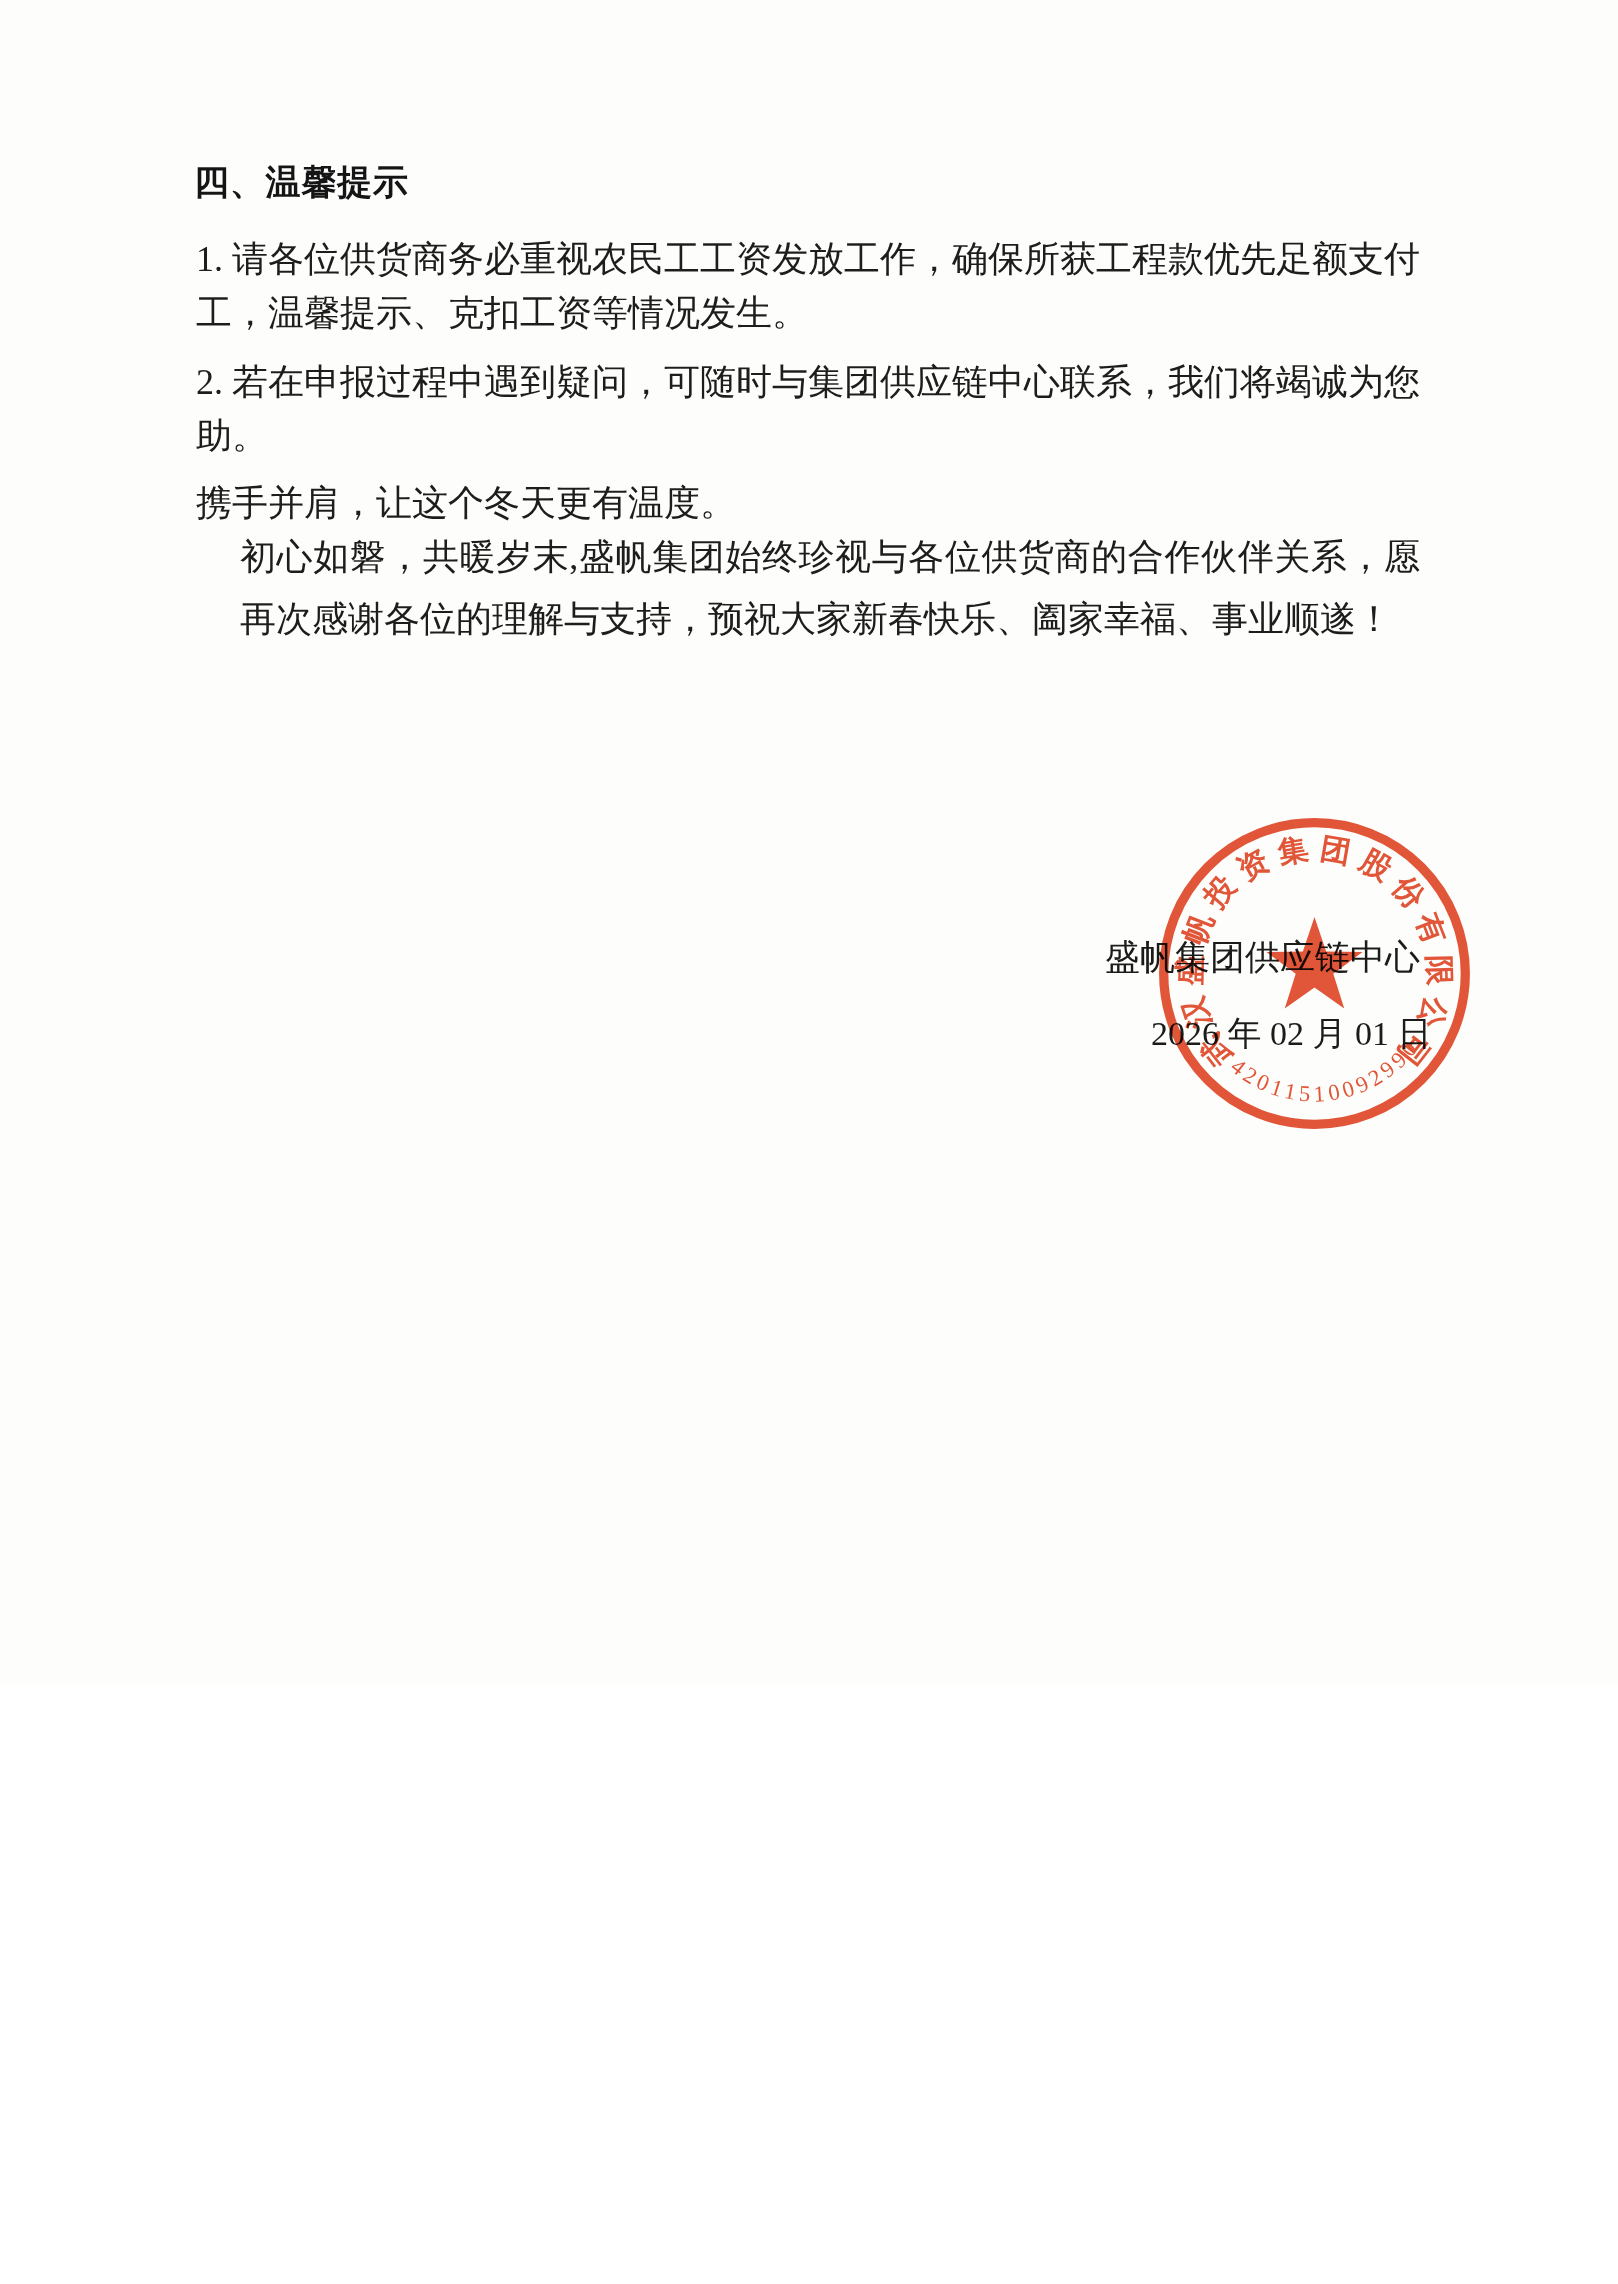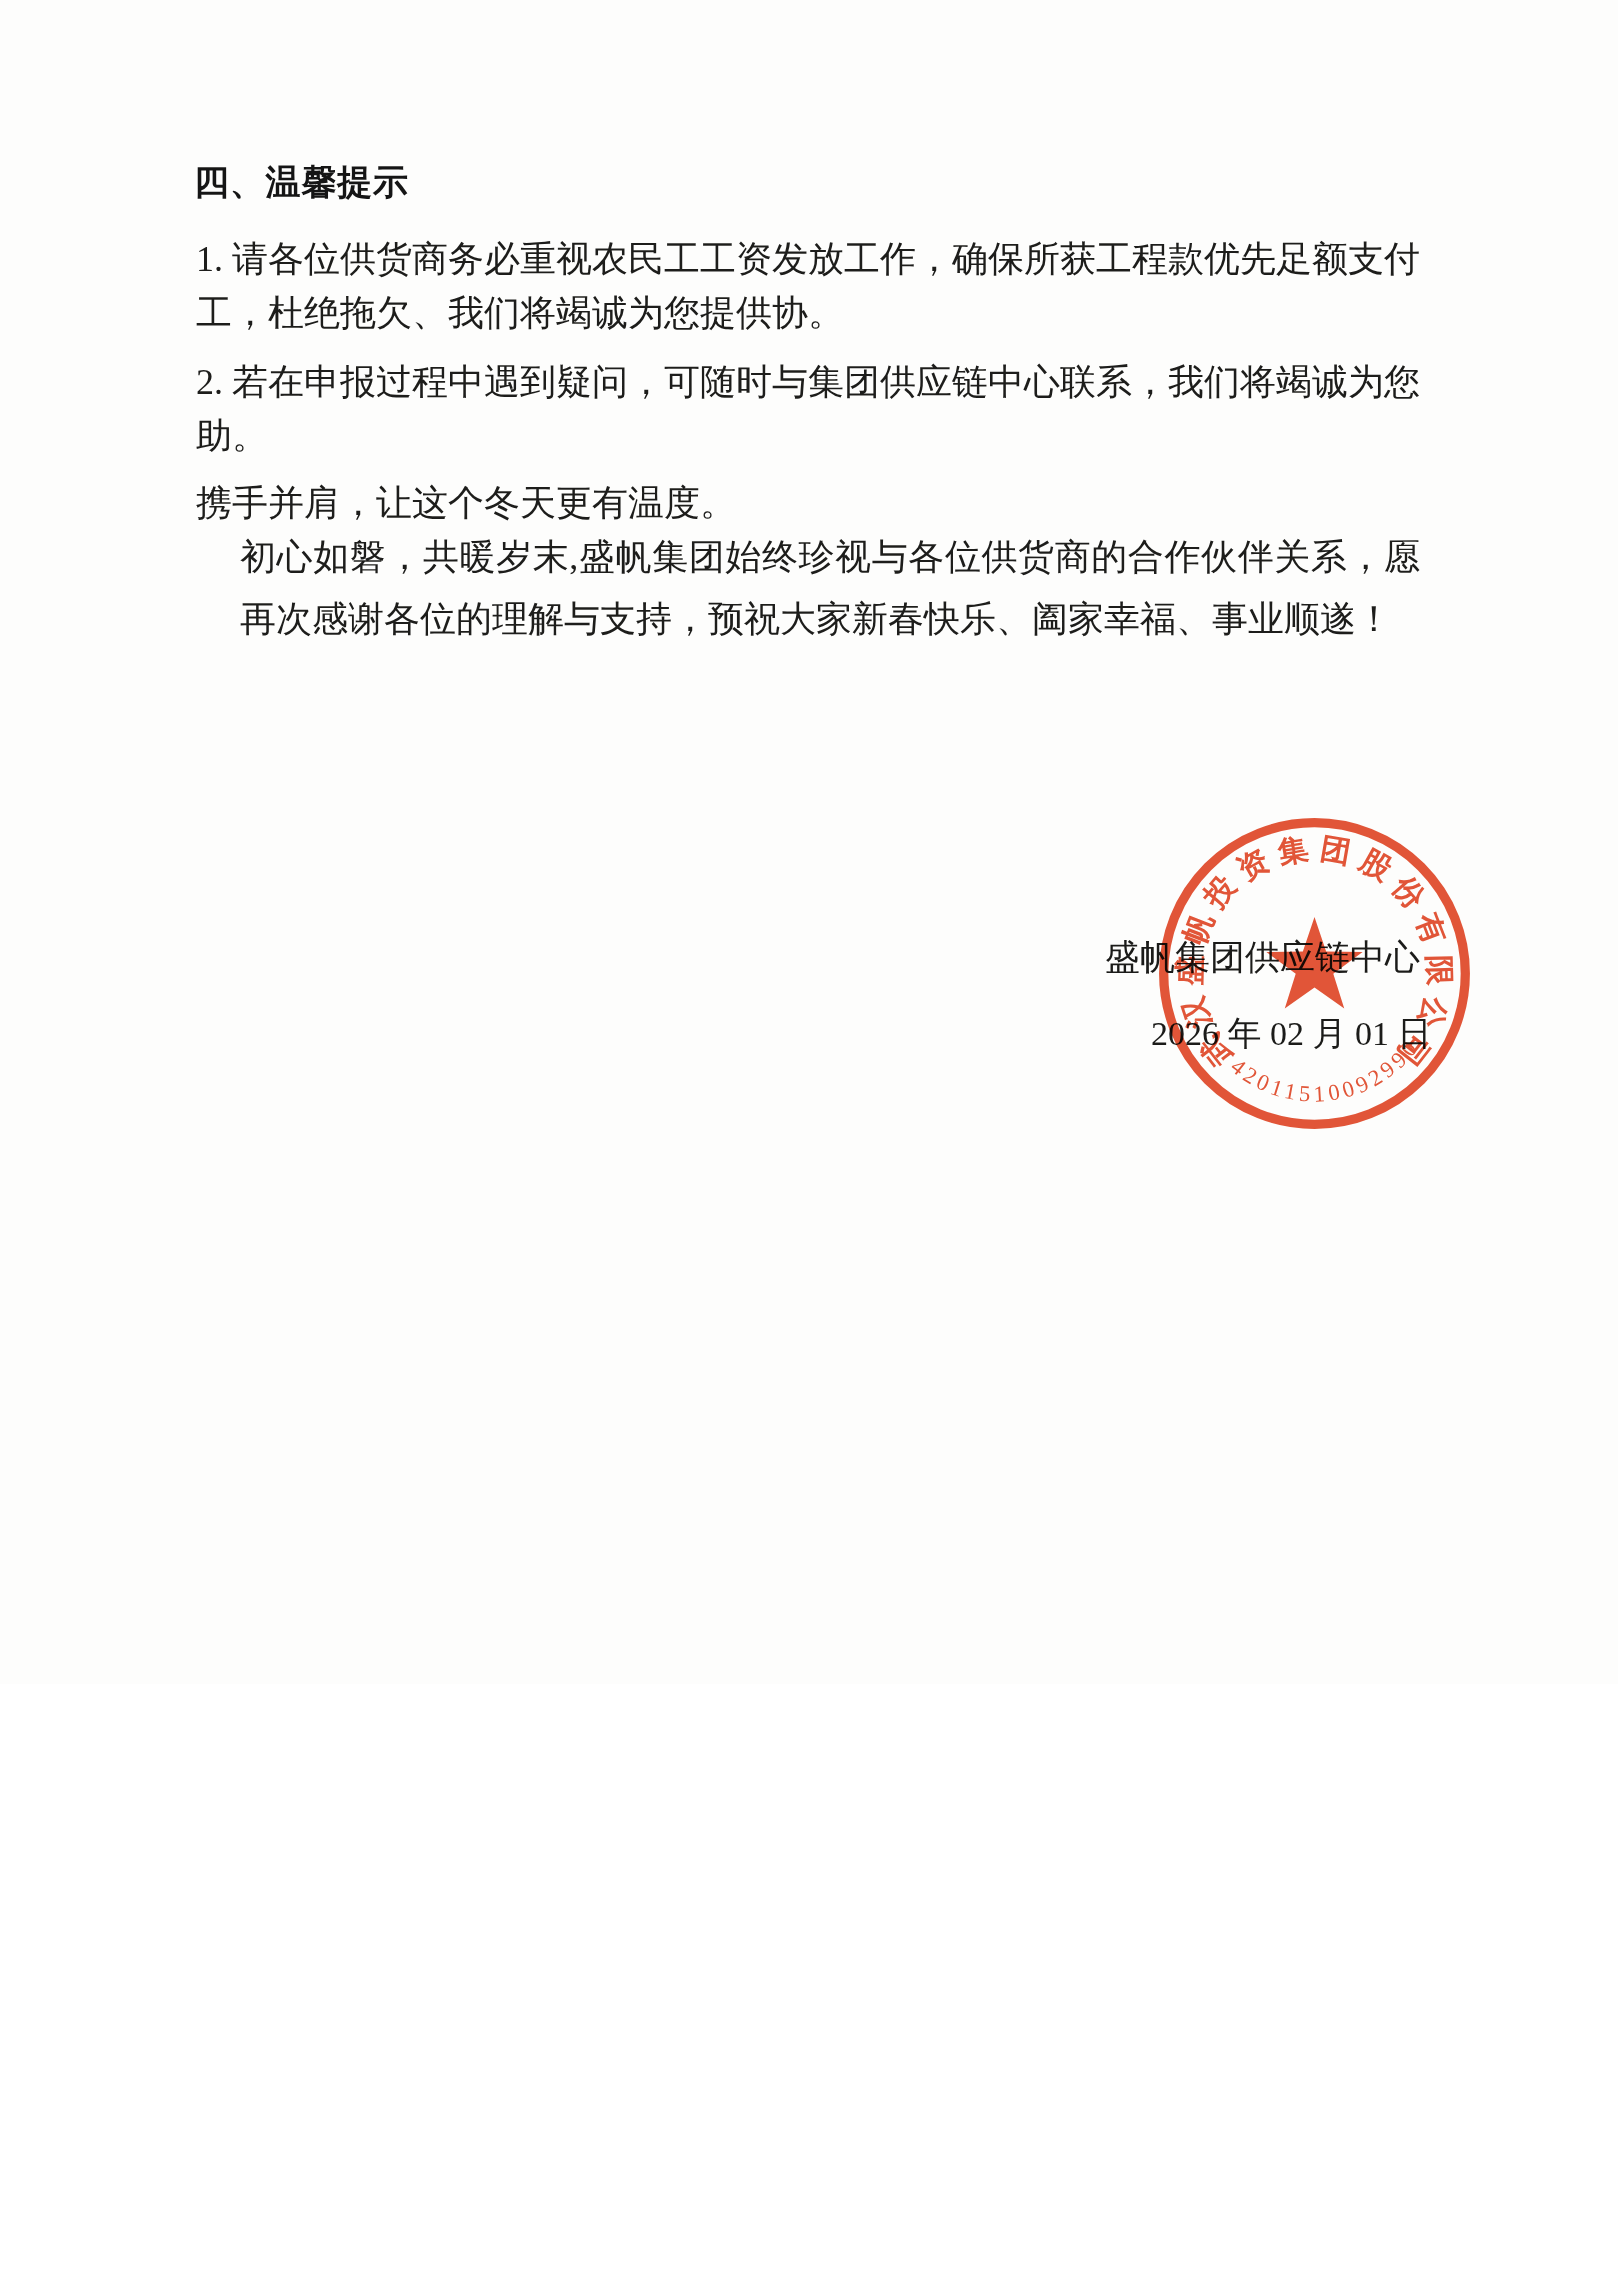--- a/index.html
+++ b/index.html
@@ -94,21 +94,21 @@
 </style>
 </head>
 <body>
 
 <div class="page">
 
   <h2 class="heading">四、温馨提示</h2>
 
   <div class="para p1">
     <div class="line fill">1. 请各位供货商务必重视农民工工资发放工作，确保所获工程款优先足额支付给农民</div>
-    <div class="line">工，杜绝拖欠、我们将竭诚为您提供协。</div>
+    <div class="line">工，温馨提示、克扣工资等情况发生。</div>
   </div>
 
   <div class="para p2">
     <div class="line fill">2. 若在申报过程中遇到疑问，可随时与集团供应链中心联系，我们将竭诚为您提供协</div>
     <div class="line">助。</div>
   </div>
 
   <div class="para p3">
     <div class="line">携手并肩，让这个冬天更有温度。</div>
     <div class="line fill indent">初心如磐，共暖岁末,盛帆集团始终珍视与各位供货商的合作伙伴关系，愿与大家</div>

